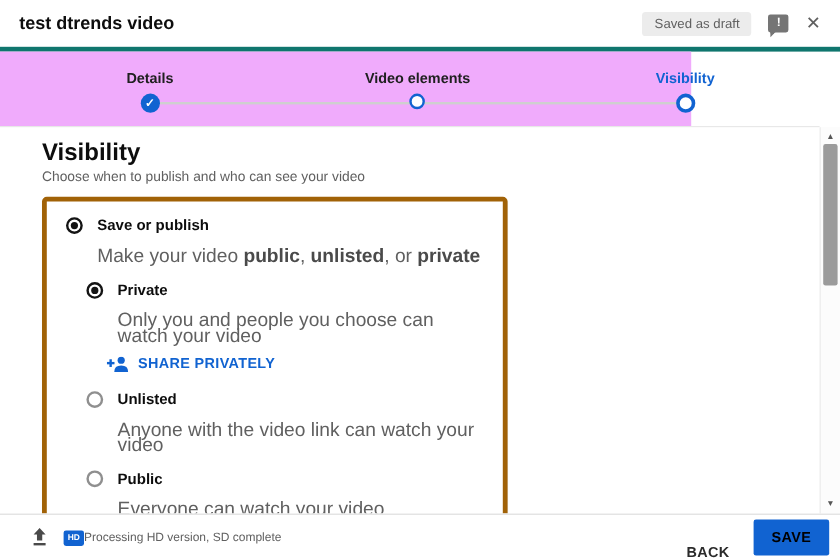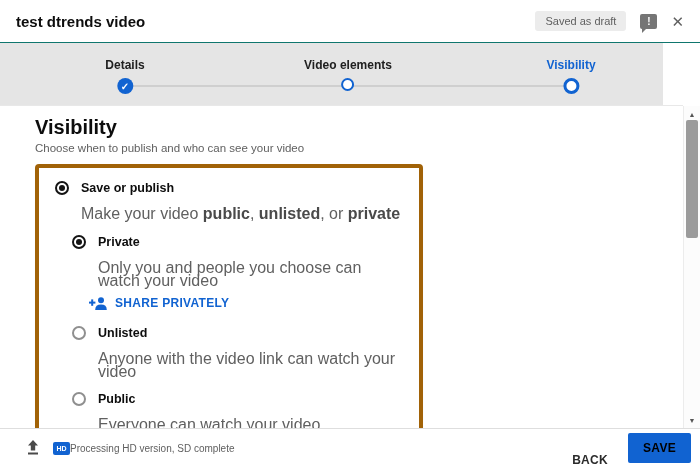--- a/index.html
+++ b/index.html
@@ -1,33 +1,33 @@
 <!DOCTYPE html>
 <html><head>
 <meta charset="utf-8">
 <style>
   * { margin:0; padding:0; box-sizing:border-box; }
   html,body { width:700px; height:467px; }
   body { font-family:"Liberation Sans", sans-serif; background:#fff; position:relative; overflow:hidden; color:#0d0d0d; }
 
   
   .header { position:absolute; top:0; left:0; width:700px; height:43px; background:#fff;
-            border-bottom:1px solid #0f766e; display:flex; align-items:center; padding:0 16px; }
+            border-bottom:4px solid #0f766e; display:flex; align-items:center; padding:0 16px; }
   .header-title { font-size:15px; font-weight:bold; color:#0d0d0d; }
   .header-right { margin-left:auto; display:flex; align-items:center; gap:14px; }
   .saved-badge { background:#ececec; color:#606060; font-size:11px; padding:4px 10px; border-radius:3px; }
   .feedback-icon { width:17px; height:15px; background:#757575; border-radius:2px; position:relative;
                    display:flex; align-items:center; justify-content:center; color:#fff; font-size:10px;
                    font-weight:bold; cursor:pointer; }
   .feedback-icon::after { content:""; position:absolute; bottom:-4px; left:2px; border:3px solid transparent;
                           border-top-color:#757575; border-left-color:#757575; }
   .close-icon { font-size:15px; color:#606060; cursor:pointer; line-height:1; }
 
   
-  .stepper { position:absolute; top:43px; left:0; width:663px; height:62px; background:#e5e5e5; }
+  .stepper { position:absolute; top:43px; left:0; width:576px; height:62px; background:#f0abfc; }
   .step-line { position:absolute; top:42px; left:125px; width:446px; height:2px; background:#cfcfcf; }
   .step { position:absolute; top:15px; transform:translateX(-50%); display:flex; flex-direction:column;
           align-items:center; cursor:pointer; }
   .step-label { font-size:12px; font-weight:bold; color:#202020; margin-bottom:6px; white-space:nowrap; }
   .step.active .step-label { color:#1163d1; }
   .circle-done { width:16px; height:16px; border-radius:50%; background:#1163d1; color:#fff; font-size:10px;
                  display:flex; align-items:center; justify-content:center; font-weight:bold; }
   .circle-todo { width:13px; height:13px; border-radius:50%; border:2.5px solid #1163d1; background:#fff; }
   .circle-active { width:16px; height:16px; border-radius:50%; border:3px solid #1163d1; background:#fff; }
 

